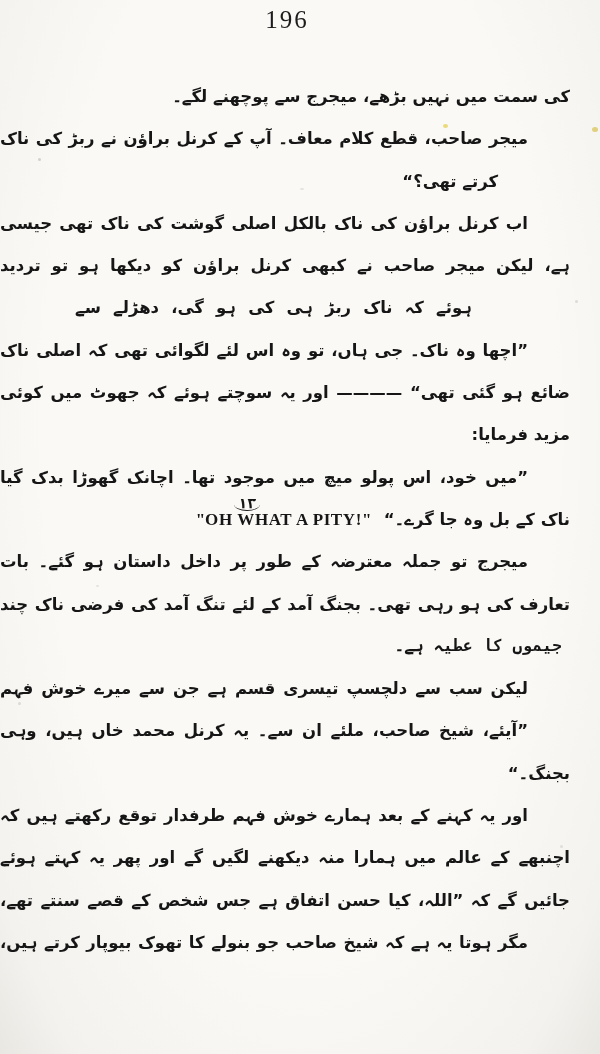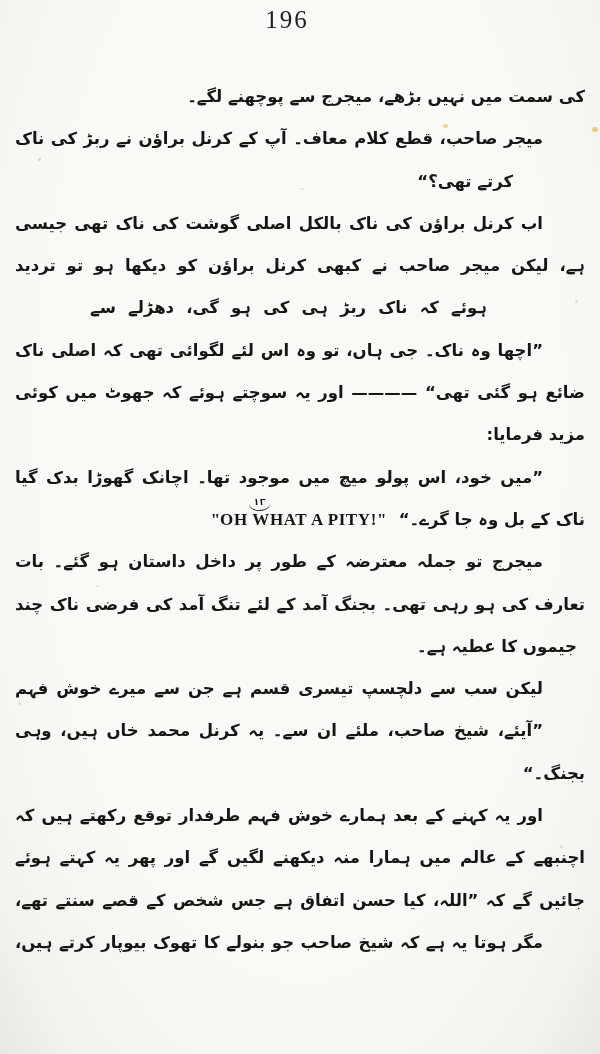--- a/index.html
+++ b/index.html
@@ -29,43 +29,43 @@
 
   .page-number{
     position:absolute;top:6px;left:0;right:0;
     text-align:center;
     transform:translateX(-13px);
     font-family:"Liberation Serif",serif;
     font-size:25px;letter-spacing:2px;color:#1d1d1d;
   }
 
   .textblock{
-    position:absolute;top:76px;left:15px;width:570px;
+    position:absolute;top:76px;left:0;width:570px;
     direction:rtl;
     font-size:16.5px;
     font-weight:600;
     line-height:42.3px;
   }
   .line{height:42.3px;overflow:hidden;}
   .jf{text-align:justify;text-align-last:justify;}
   .ind{text-indent:42px;}
   .ar{text-align:right;}
   .al{text-align:right;}
 
   .eng{
     direction:ltr;unicode-bidi:isolate;
     font-family:"Liberation Serif",serif;
     font-size:17px;font-weight:700;letter-spacing:.6px;
     position:relative;
     padding:0 6px;
   }
   .fn{
     position:absolute;top:-13px;left:44px;
-    font-size:11px;font-weight:600;line-height:11px;
-    font-family:Liberation Mono, monospace;
+    font-size:16px;font-weight:600;line-height:11px;
+    font-family:Liberation Serif, serif;
     border-bottom:1.5px solid #1a1a1a;
     border-radius:0 0 100% 100%;
     padding:0 4px 2px 4px;
   }
 </style>
 </head>
 <body>
 
 <div class="page">
   <div class="speck y1"></div>
@@ -89,21 +89,21 @@
     <div class="line jf ind">”اچھا وہ ناک۔ جی ہاں، تو وہ اس لئے لگوائی تھی کہ اصلی ناک پولو کھیلتے ہوئے</div>
     <div class="line jf">ضائع ہو گئی تھی“ ———— اور یہ سوچتے ہوئے کہ جھوٹ میں کوئی کسر نہ رہ گئی ہو،</div>
     <div class="line al" style="padding-left:8px;">مزید فرمایا:</div>
     <div class="line jf ind">”میں خود، اس پولو میچ میں موجود تھا۔ اچانک گھوڑا بدک گیا اور کرنل براؤن</div>
     <div class="line ar">
       <span>ناک کے بل وہ جا گرے۔“</span>
       <span class="eng" dir="ltr"><span class="fn">۱۳</span><span>"OH WHAT A PITY!"</span></span>
     </div>
     <div class="line jf ind">میجرج تو جملہ معترضہ کے طور پر داخل داستان ہو گئے۔ بات بجنگ آمد اور</div>
     <div class="line jf">تعارف کی ہو رہی تھی۔ بجنگ آمد کے لئے تنگ آمد کی فرضی ناک چند بامروت میجر</div>
-    <div class="line ar" style="padding-right:8px;">جیموں کا عطیہ ہے۔</div>
+    <div class="line ar" style="padding-right:8px;font-family:Liberation Mono, monospace;">جیموں کا عطیہ ہے۔</div>
     <div class="line jf ind">لیکن سب سے دلچسپ تیسری قسم ہے جن سے میرے خوش فہم دوست کچھ اس</div>
     <div class="line jf ind">”آیئے، شیخ صاحب، ملئے ان سے۔ یہ کرنل محمد خاں ہیں، وہی بجنگ آمد</div>
     <div class="line al" style="padding-left:40px;">بجنگ۔“</div>
     <div class="line jf ind">اور یہ کہنے کے بعد ہمارے خوش فہم طرفدار توقع رکھتے ہیں کہ شیخ صاحب ایک</div>
     <div class="line jf">اچنبھے کے عالم میں ہمارا منہ دیکھنے لگیں گے اور پھر یہ کہتے ہوئے ہمارے گلے لگ</div>
     <div class="line jf">جائیں گے کہ ”اللہ، کیا حسن اتفاق ہے جس شخص کے قصے سنتے تھے، سچ مچ میرے</div>
     <div class="line jf ind">مگر ہوتا یہ ہے کہ شیخ صاحب جو بنولے کا تھوک بیوپار کرتے ہیں، مجھے اور میری</div>
   </div>
 </div>
 

